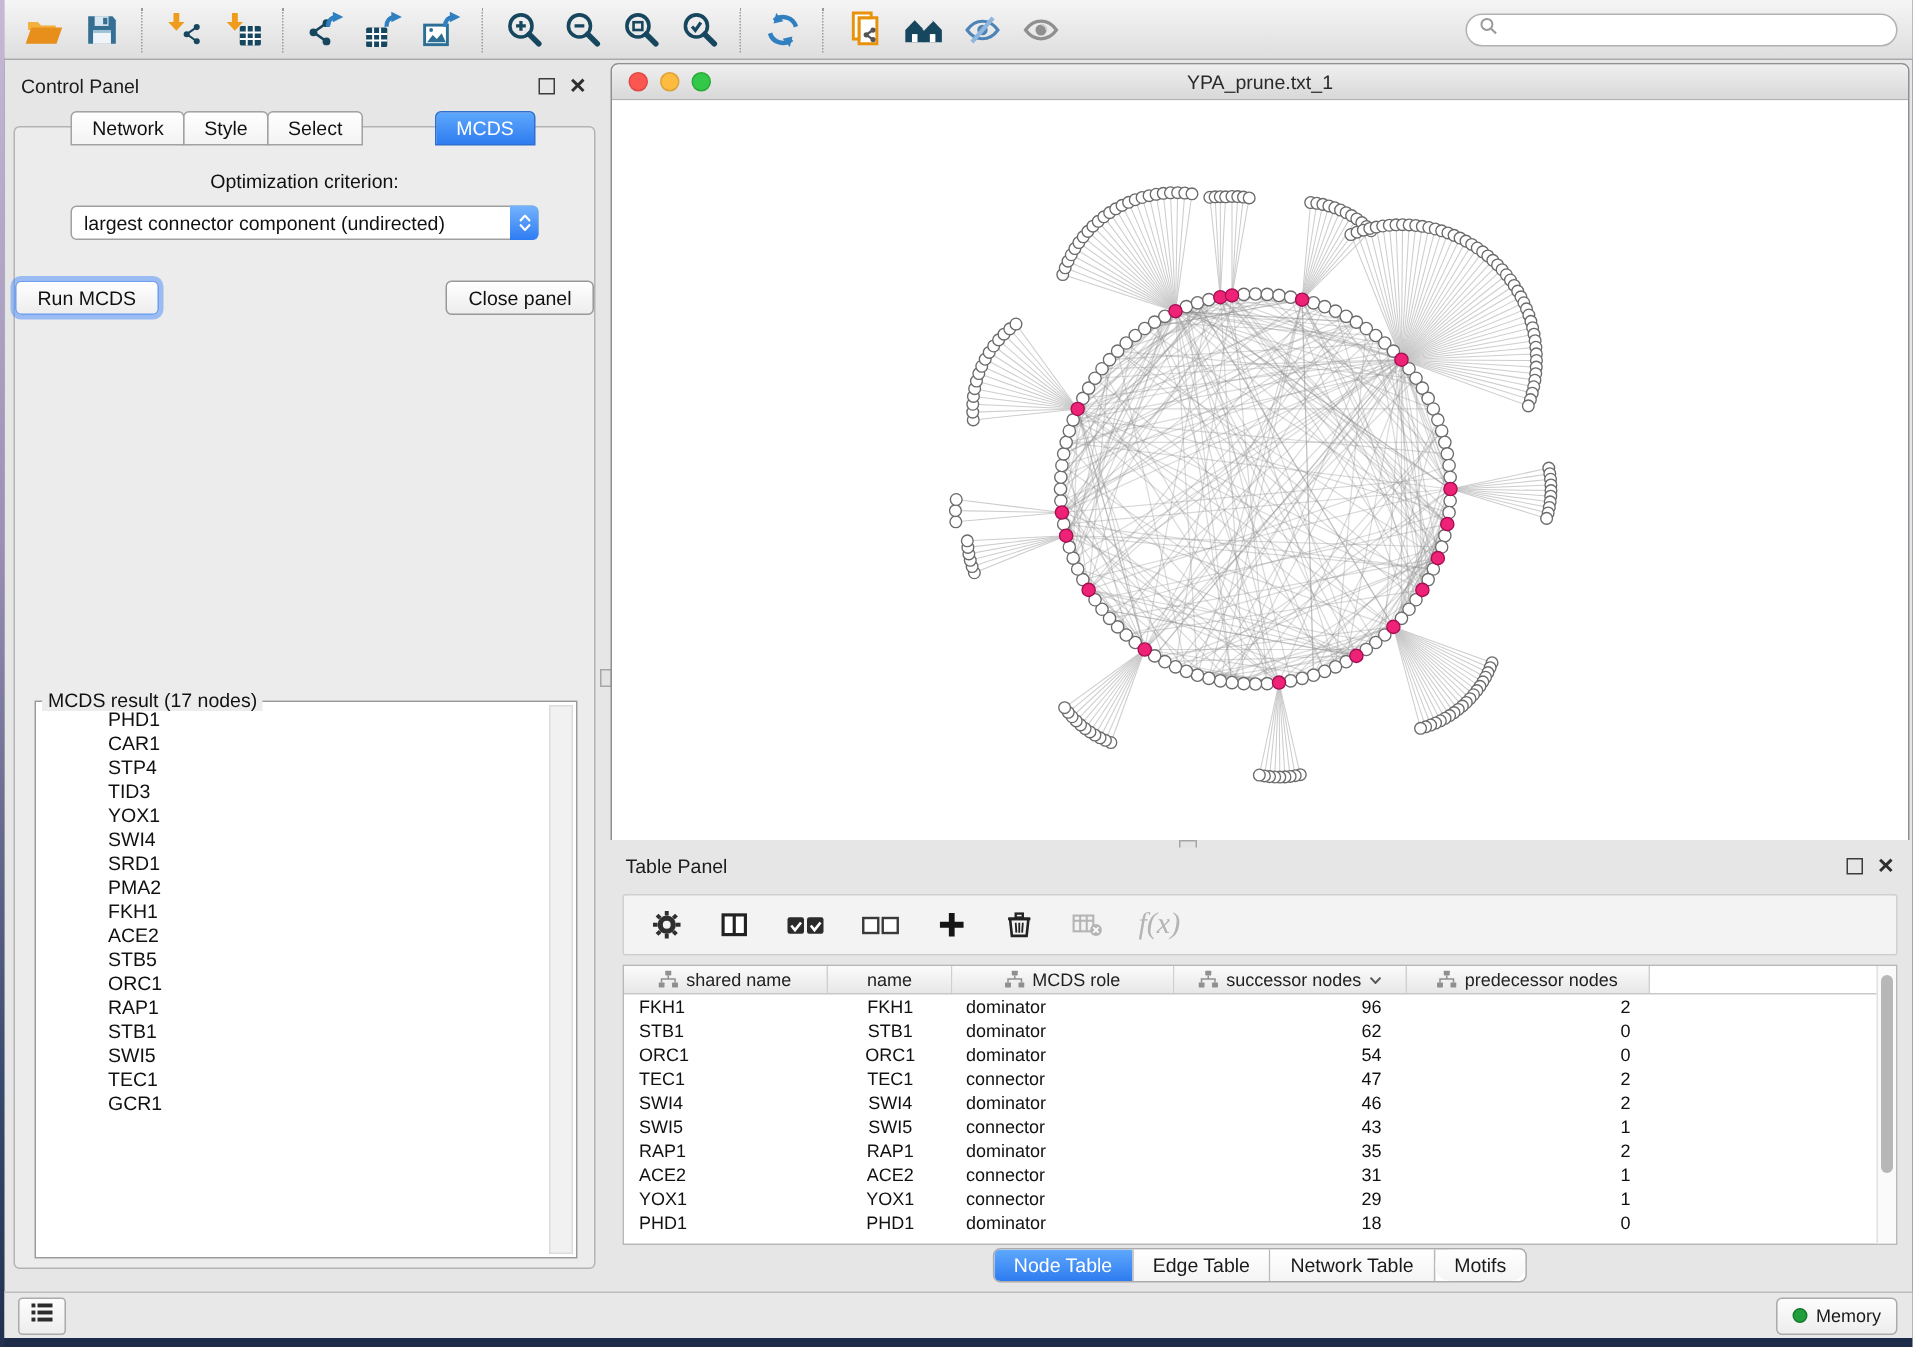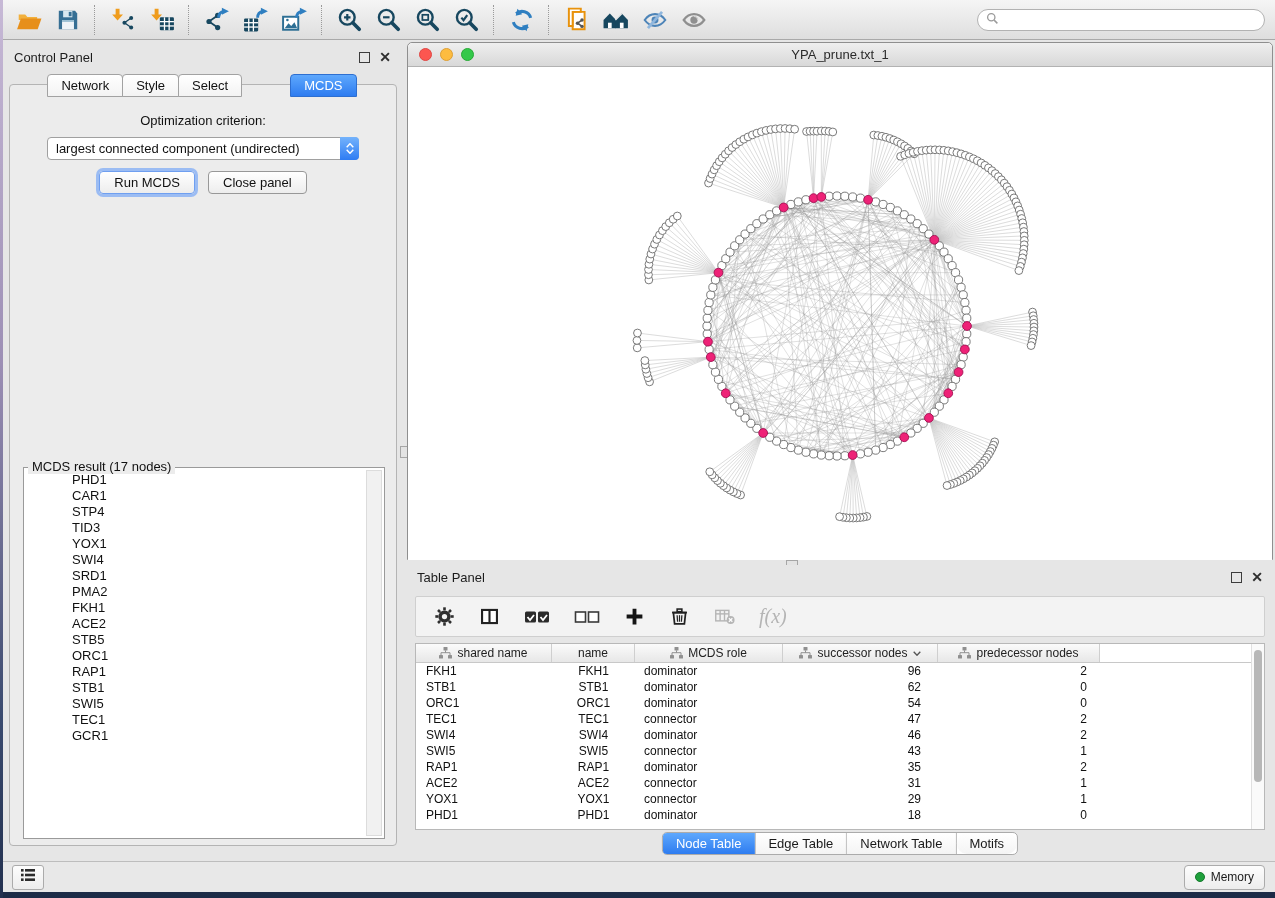--- a/index.html
+++ b/index.html
@@ -39,21 +39,21 @@
   #cp-content{position:absolute;left:5px;right:4px;top:39px;bottom:16px;background:#ececec;
        border:1px solid #b4b4b4;border-radius:4px;z-index:1;}
   #opt-label{display:block;text-align:center;margin-top:28px;font-size:13px;color:#111;}
   #opt-dropdown{position:relative;width:312px;height:23px;margin:9px auto 0;background:#fff;
        border:1px solid #a0a0a0;border-radius:4px;box-sizing:border-box;font-size:13px;color:#111;}
   #opt-dropdown .dd-text{line-height:21px;padding-left:8px;white-space:nowrap;overflow:hidden;}
   .dd-stepper{position:absolute;right:-1px;top:-1px;width:19px;height:23px;border-radius:0 4px 4px 0;
        background:linear-gradient(#74b3fc,#2e7cf3);display:flex;flex-direction:column;
        align-items:center;justify-content:center;gap:1px;}
   .dd-stepper svg{display:block;}
-  #cp-buttons{display:flex;justify-content:center;gap:13px;margin-top:11px;}
+  #cp-buttons{display:flex;justify-content:space-between;gap:13px;margin-top:27px;}
   .btn{background:linear-gradient(#ffffff,#ededed);border:1px solid #989898;border-radius:4px;
        font-size:13px;color:#111;padding:3px 14px;font-family:"Liberation Sans",sans-serif;}
   .btn.focused{box-shadow:0 0 0 3px rgba(90,150,250,.55);border-color:#6f9ff0;}
   #mcds-group{position:absolute;left:13px;right:11px;top:382px;bottom:6px;background:#fff;
        border:1px solid #9a9a9a;padding-left:43px;}
   #mcds-legend{position:absolute;top:-9px;left:4px;background:#ececec;padding:0 4px;font-size:13px;color:#111;}
   #mcds-list{list-style:none;margin:0;padding:4px 0 0 5px;}
   #mcds-list li{font-size:13px;line-height:16px;color:#111;}
   #mcds-scroll{position:absolute;top:2px;bottom:2px;right:2px;width:14px;background:#f1f1f1;
        border:1px solid #dcdcdc;}
@@ -347,21 +347,21 @@
     </div>
     <div id="cp-tabs">
         <div class="cp-tab">Network</div>
         <div class="cp-tab">Style</div>
         <div class="cp-tab">Select</div>
         <div class="cp-tab selected">MCDS</div>
       </div>
     <div id="cp-content">
       <span id="opt-label">Optimization criterion:</span>
       <div id="opt-dropdown">
-        <div class="dd-text">largest connected component (undirected)</div>
+        <div class="dd-text">largest connector component (undirected)</div>
         <div class="dd-stepper">
           <svg viewBox="0 0 8 5" width="8" height="5">
               <path d="M.7 4.3L4 .7l3.3 3.6" fill="none" stroke="#fff" stroke-width="1.4"></path>
             </svg>
           <svg viewBox="0 0 8 5" width="8" height="5">
               <path d="M.7.7L4 4.3 7.3.7" fill="none" stroke="#fff" stroke-width="1.4"></path>
             </svg>
         </div>
       </div>
       <div id="cp-buttons">

